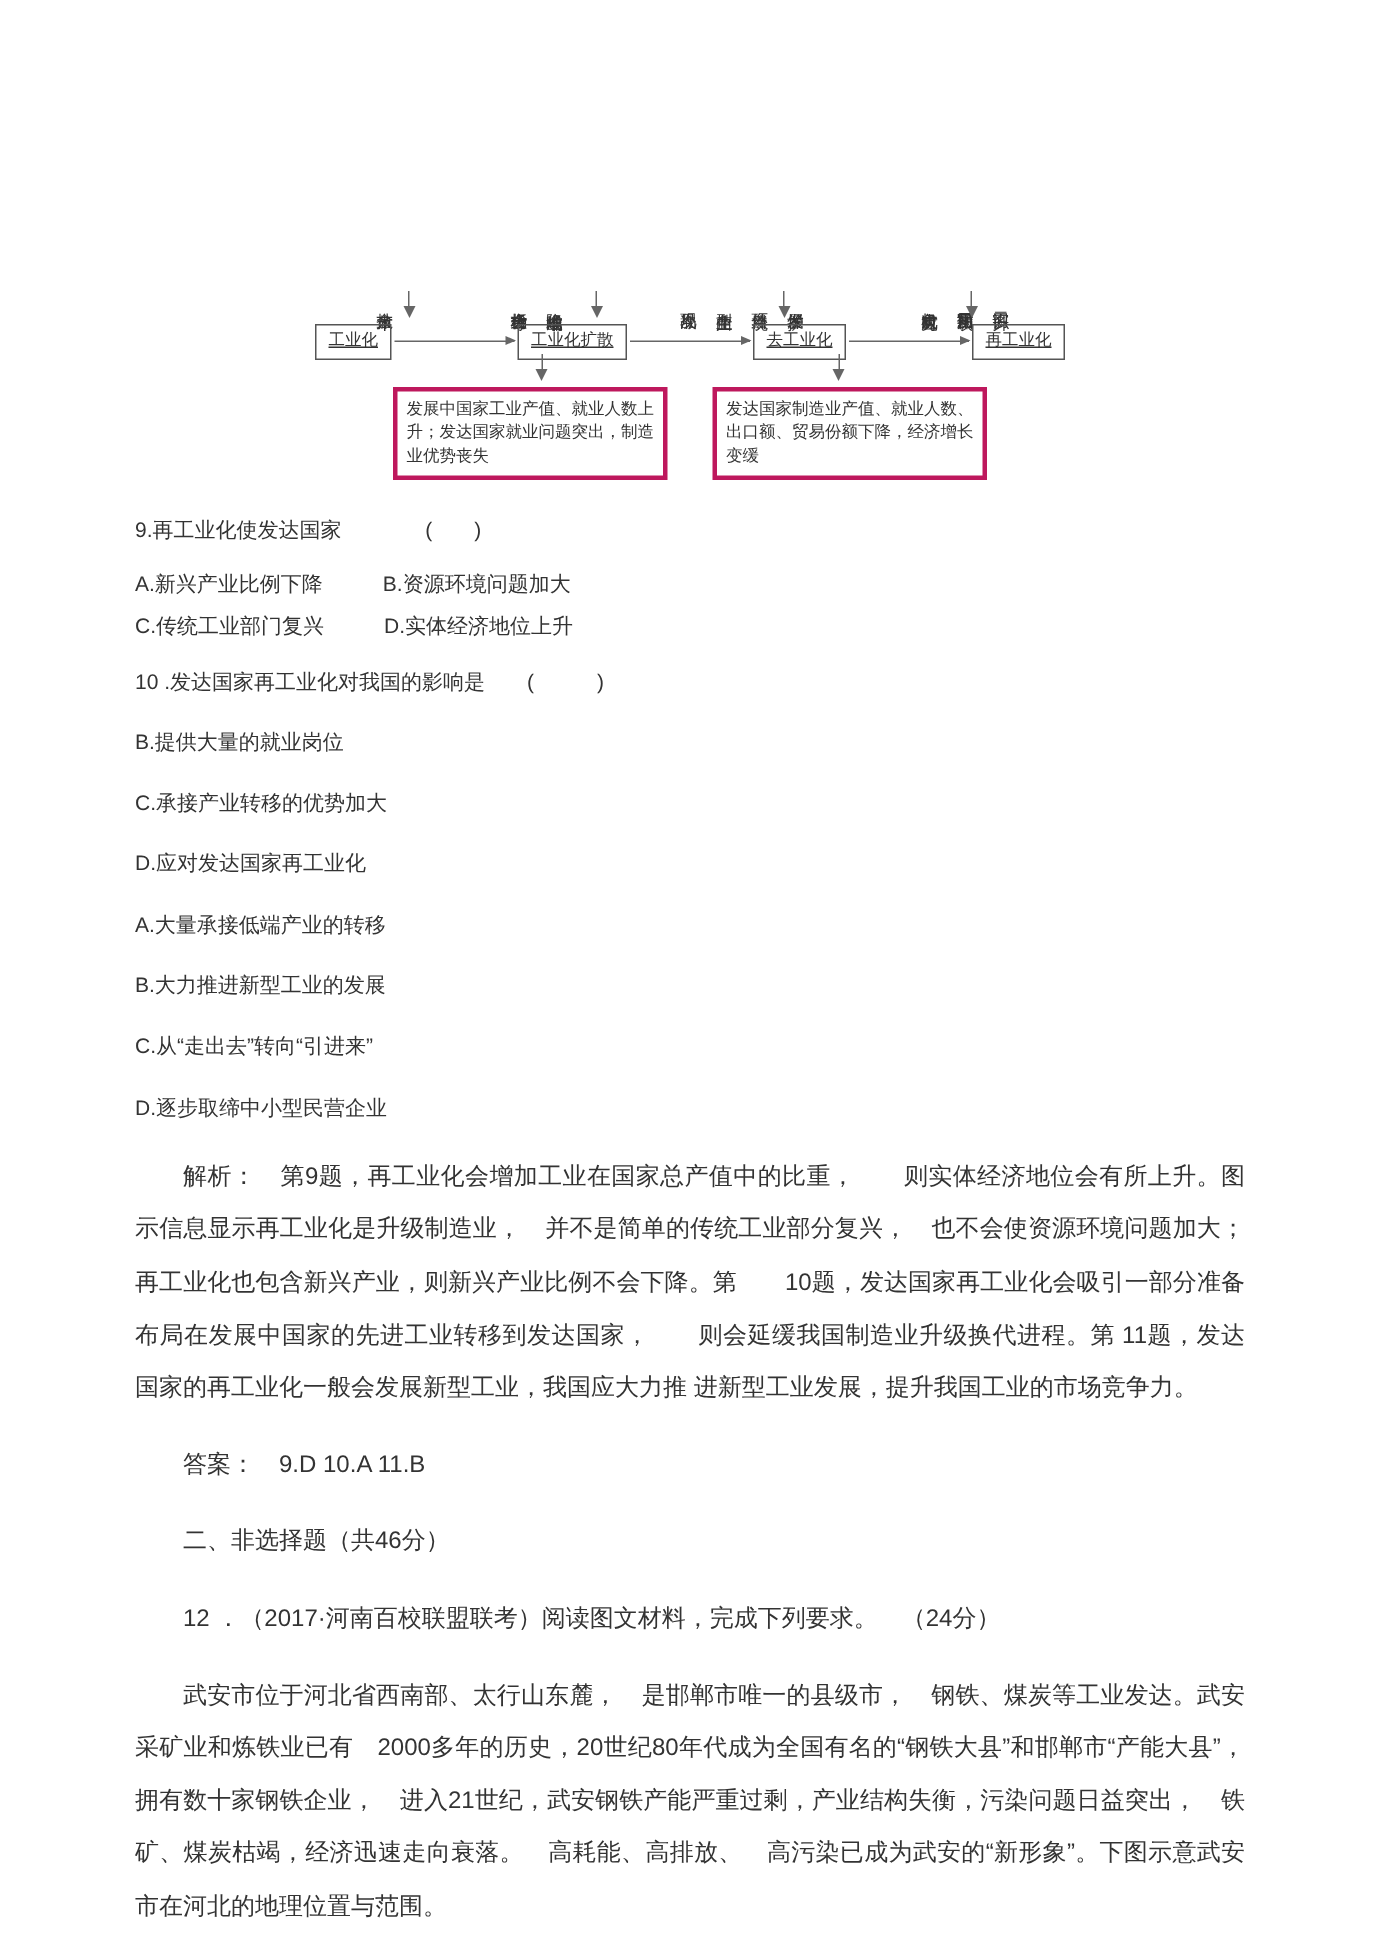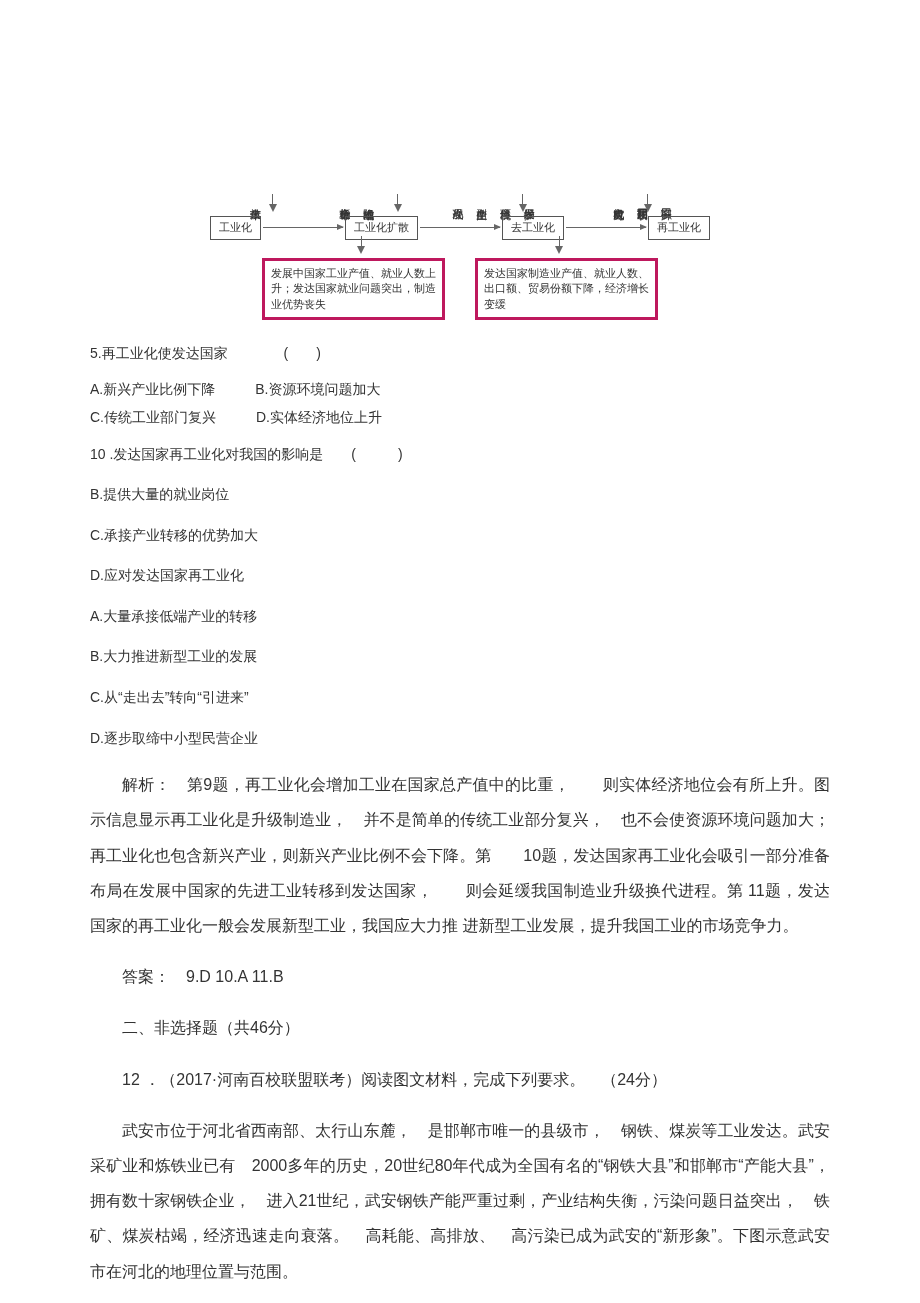--- a/index.html
+++ b/index.html
@@ -61,20 +61,21 @@
     top: -18px;
     width: 1px;
     height: 12px;
     background: #666;
   }
   .boxes-row {
     display: flex;
     align-items: center;
     justify-content: space-between;
     margin-top: 4px;
+    text-decoration: underline;
   }
   .stage-box {
     border: 1px solid #555;
     padding: 4px 8px;
     font-size: 11px;
     text-align: center;
     white-space: nowrap;
   }
   .h-arrow {
     flex: 1;
@@ -185,21 +186,21 @@
       <div class="down-arrow"></div>
     </div>
 
     <div class="result-row">
       <div class="result-box">发展中国家工业产值、就业人数上升；发达国家就业问题突出，制造业优势丧失</div>
       <div class="result-box">发达国家制造业产值、就业人数、出口额、贸易份额下降，经济增长变缓</div>
     </div>
   </div>
 
   <div class="qline">
-    <span>5.再工业化使发达国家</span>
+    <span>9.再工业化使发达国家</span>
     <span class="blank"></span>
     <span>(　　)</span>
   </div>
   <div class="opts-row">
     <div>A.新兴产业比例下降</div>
     <div>B.资源环境问题加大</div>
   </div>
   <div class="opts-row">
     <div>C.传统工业部门复兴</div>
     <div>D.实体经济地位上升</div>

